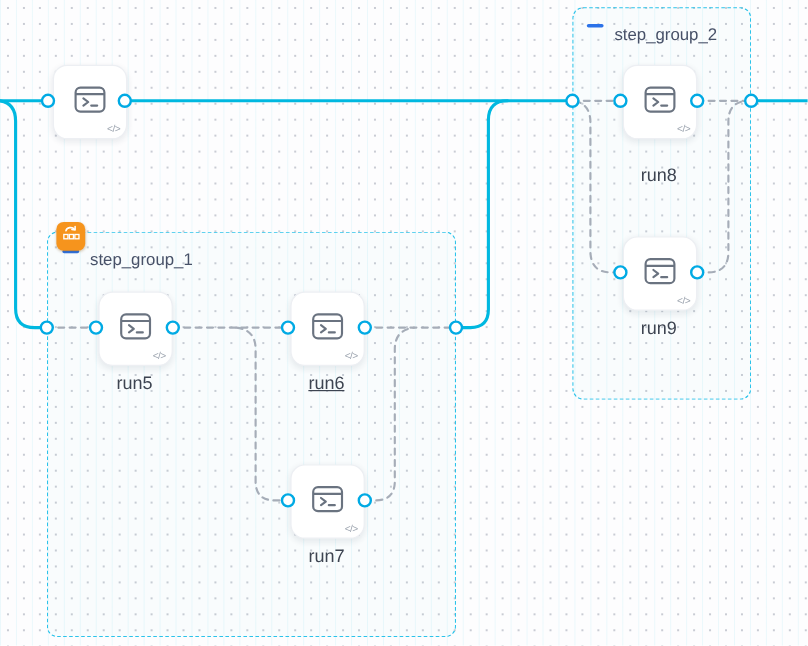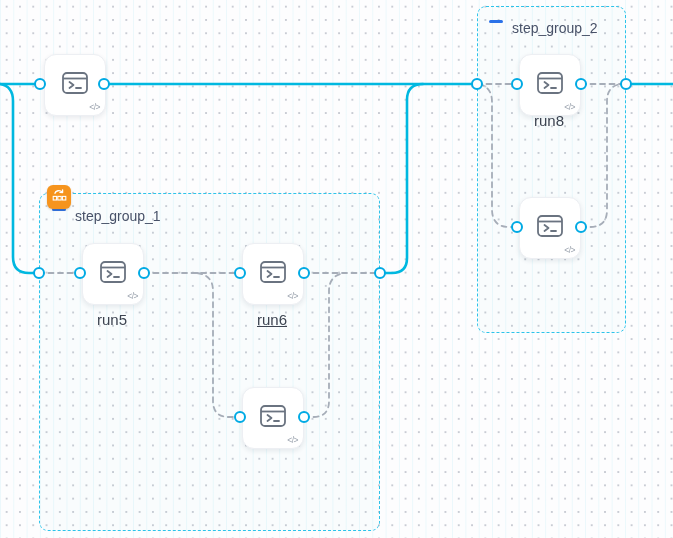--- a/index.html
+++ b/index.html
@@ -160,45 +160,47 @@
     <span class="term-icon">
       <svg width="28" height="24" viewBox="0 0 28 24" fill="none">
         <rect x="2" y="2" width="24" height="20" rx="4" stroke="#6a7380" stroke-width="1.8"></rect>
         <line x1="2" y1="7.5" x2="26" y2="7.5" stroke="#6a7380" stroke-width="1.8"></line>
         <polyline points="8.5,11 12.5,14 8.5,17" stroke="#6a7380" stroke-width="1.8" stroke-linecap="round" stroke-linejoin="round"></polyline>
         <line x1="15" y1="17" x2="20" y2="17" stroke="#6a7380" stroke-width="1.8" stroke-linecap="round"></line>
       </svg>
     </span>
     <span class="code-badge">&lt;/&gt;</span>
   </div>
+  <div class="node-label" style="left:212px;top:455px;">run7</div>
 
   <div class="node" style="left:519px;top:54px;">
     <span class="term-icon">
       <svg width="28" height="24" viewBox="0 0 28 24" fill="none">
         <rect x="2" y="2" width="24" height="20" rx="4" stroke="#6a7380" stroke-width="1.8"></rect>
         <line x1="2" y1="7.5" x2="26" y2="7.5" stroke="#6a7380" stroke-width="1.8"></line>
         <polyline points="8.5,11 12.5,14 8.5,17" stroke="#6a7380" stroke-width="1.8" stroke-linecap="round" stroke-linejoin="round"></polyline>
         <line x1="15" y1="17" x2="20" y2="17" stroke="#6a7380" stroke-width="1.8" stroke-linecap="round"></line>
       </svg>
     </span>
     <span class="code-badge">&lt;/&gt;</span>
   </div>
-  <div class="node-label" style="left:489px;top:112px;">run8</div>
+  <div class="node-label" style="left:489px;top:138px;">run8</div>
 
   <div class="node" style="left:519px;top:197px;">
     <span class="term-icon">
       <svg width="28" height="24" viewBox="0 0 28 24" fill="none">
         <rect x="2" y="2" width="24" height="20" rx="4" stroke="#6a7380" stroke-width="1.8"></rect>
         <line x1="2" y1="7.5" x2="26" y2="7.5" stroke="#6a7380" stroke-width="1.8"></line>
         <polyline points="8.5,11 12.5,14 8.5,17" stroke="#6a7380" stroke-width="1.8" stroke-linecap="round" stroke-linejoin="round"></polyline>
         <line x1="15" y1="17" x2="20" y2="17" stroke="#6a7380" stroke-width="1.8" stroke-linecap="round"></line>
       </svg>
     </span>
     <span class="code-badge">&lt;/&gt;</span>
   </div>
+  <div class="node-label" style="left:489px;top:265px;">run9</div>
 
   <div class="port" style="left:34px;top:78px;"></div>
   <div class="port" style="left:98px;top:78px;"></div>
 
   <div class="port" style="left:33px;top:267px;"></div>
   <div class="port" style="left:374px;top:267px;"></div>
 
   <div class="port" style="left:74px;top:267px;"></div>
   <div class="port" style="left:138px;top:267px;"></div>
 

